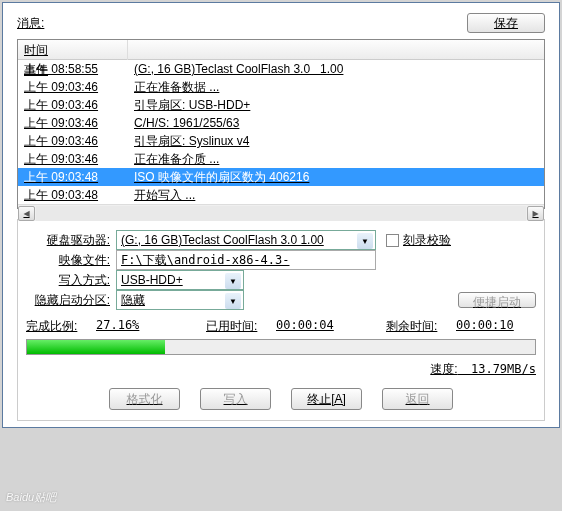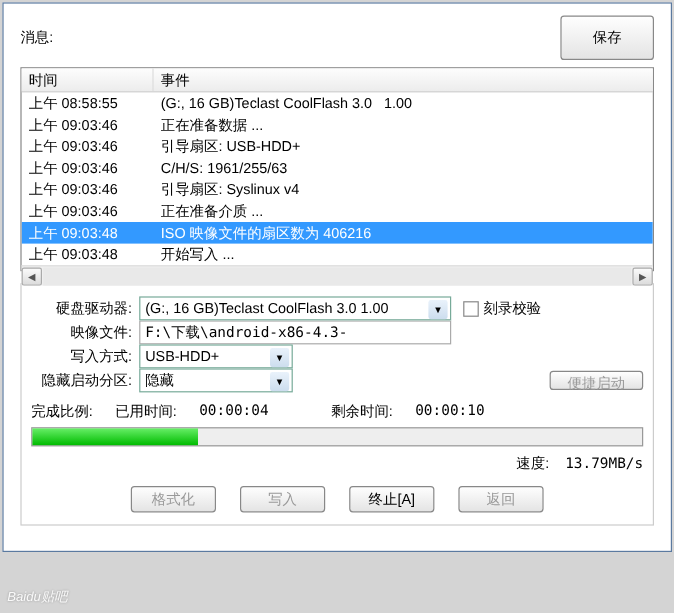--- a/index.html
+++ b/index.html
@@ -1,26 +1,26 @@
 <!DOCTYPE html>
 <html><head>
 <meta charset="utf-8">
 <style>
 * { box-sizing: border-box; font-family: "Microsoft YaHei", SimSun, sans-serif; }
 body { margin: 0; background: #d4d4d4; width: 562px; height: 511px; overflow: hidden; }
 .window { background: #fff; border: 1px solid #5b7aa0; margin: 2px; }
 .titlebar { height: 28px; background: linear-gradient(#fefefe, #e8eef6 45%, #d6e0ec 46%, #e4ecf5); display: flex; align-items: center; padding-left: 8px; border-bottom: 1px solid #c0cde0; position: relative; }
 .titlebar-text { font-size: 12px; color: #222; }
 .close-btn { position: absolute; right: 4px; top: -2px; width: 46px; height: 20px; background: linear-gradient(#e67, #c12 45%, #a01 46%, #d23); border: 1px solid #801; border-top: none; border-radius: 0 0 3px 3px; color: #fff; display: flex; align-items: center; justify-content: center; font-size: 11px; cursor: pointer; }
-.content { padding: 10px 14px 21px; font-size: 12px; }
+.content { padding: 10px 14px 6px; font-size: 12px; text-decoration: underline; }
 .info-row { display: flex; align-items: center; margin-bottom: 6px; }
 .info-label { flex: 1; }
-.save-btn { width: 78px; height: 37px; font-size: 12px; cursor: pointer; background: linear-gradient(#fefefe,#e4e4e4); border: 1px solid #888; border-radius: 3px; }
+.save-btn { width: 78px; height: 20px; font-size: 12px; cursor: pointer; background: linear-gradient(#fefefe,#e4e4e4); border: 1px solid #888; border-radius: 3px; }
 .log-box { border: 1px solid #888; height: 170px; background: #fff; position: relative; }
-.log-header { display: flex; background: linear-gradient(#fdfdfd,#ececec); border-bottom: 1px solid #ccc; height: 20px; font-size: 12px; }
+.log-header { display: flex; background: linear-gradient(#fdfdfd,#ececec); border-bottom: 1px solid #ccc; height: 20px; font-size: 12px; flex-direction: column; }
 .col-time { width: 110px; padding-left: 6px; line-height: 20px; border-right: 1px solid #ddd; }
 .col-event { flex: 1; padding-left: 6px; line-height: 20px; }
 .log-body { overflow: hidden; }
 .log-row { display: flex; font-size: 12px; height: 18px; line-height: 18px; font-family: SimSun, monospace; }
 .log-row.selected { background: #3399ff; color: #fff; }
 .log-row .t { width: 110px; padding-left: 6px; white-space: pre; }
 .log-row .e { flex: 1; padding-left: 6px; white-space: pre; }
 .scrollbar-h { height: 17px; background: #efefef; border-top: 1px solid #ddd; display: flex; align-items: center; }
 .sb-btn { width: 17px; height: 15px; background: linear-gradient(#fafafa,#dcdcdc); border: 1px solid #aaa; border-radius: 2px; display: flex; align-items: center; justify-content: center; font-size: 8px; color: #555; }
 .sb-track { flex: 1; height: 15px; background: #e9e9e9; margin: 0 1px; }
@@ -131,20 +131,21 @@
         <div class="form-label">隐藏启动分区:</div>
         <div class="dropdown short">
           <span>隐藏</span>
           <div class="arrow">▼</div>
         </div>
         <button class="side-btn" disabled="">便捷启动</button>
       </div>
 
       <div class="stats-row">
         <span style="width:70px">完成比例:</span>
+        <span class="val" style="width:110px">27.16%</span>
         <span style="width:70px">已用时间:</span>
         <span class="val" style="width:110px">00:00:04</span>
         <span style="width:70px">剩余时间:</span>
         <span class="val">00:00:10</span>
       </div>
 
       <div class="progress-area">
         <div class="progress-bar">
           <div class="progress-fill"></div>
         </div>

